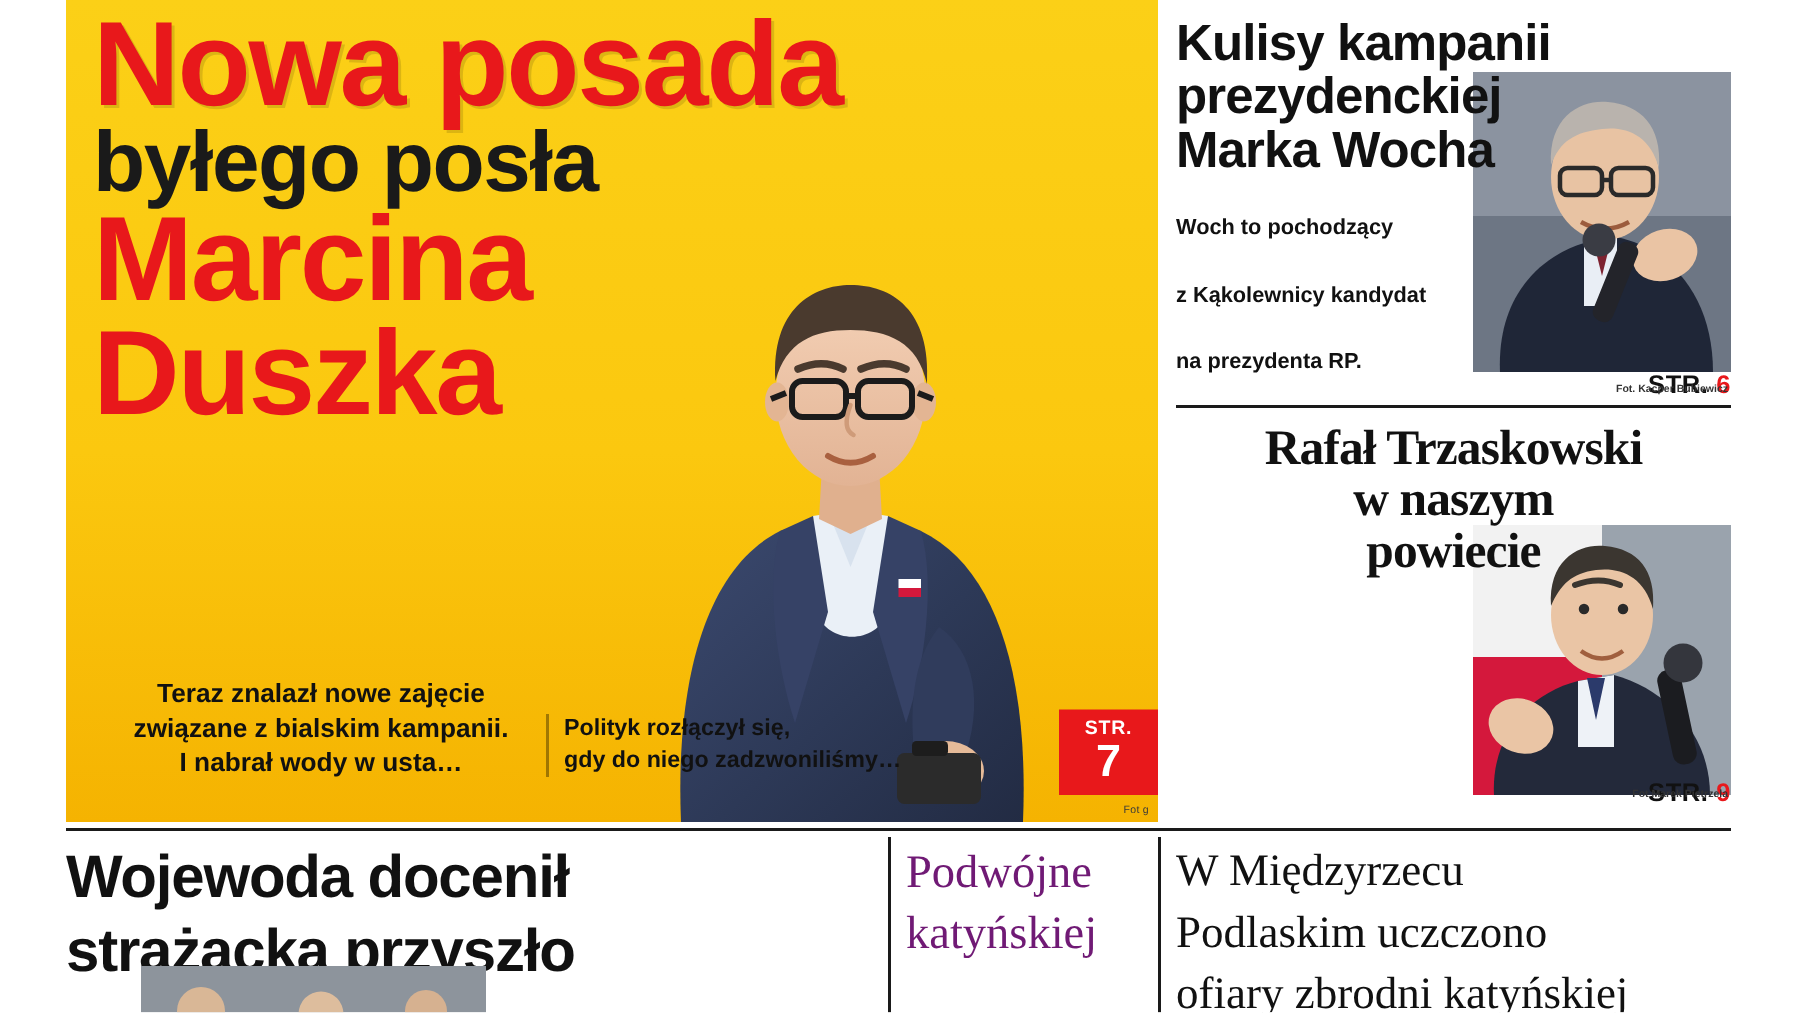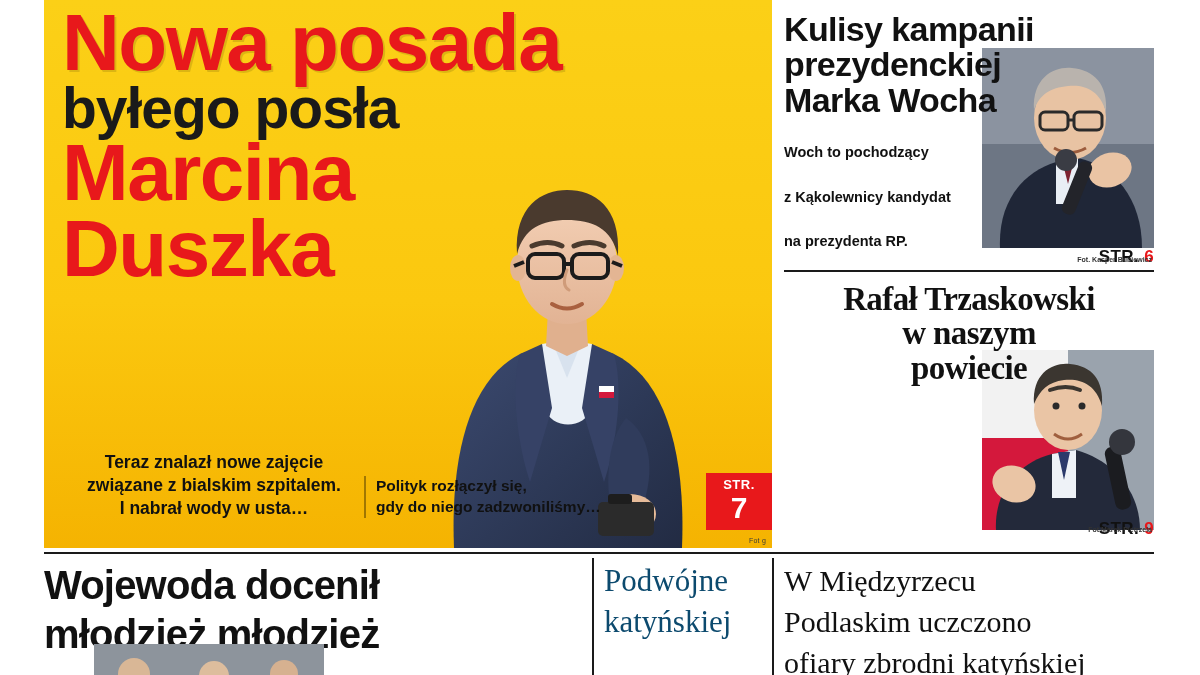--- a/index.html
+++ b/index.html
@@ -289,21 +289,21 @@
     letter-spacing: -0.8px;
     color: #111;
     margin: 6px 0 0 0;
     white-space: nowrap;
   }
   .b-head-2 {
     font-family: "Liberation Serif", serif;
     font-weight: 400;
     font-size: 31px;
     line-height: 1.12;
-    color: #0c4a6e;
+    color: #701a75;
     margin: 6px 0 0 0;
     white-space: nowrap;
   }
   .b-head-3 {
     font-family: "Liberation Serif", serif;
     font-weight: 400;
     font-size: 30px;
     line-height: 1.16;
     color: #111;
     margin: 6px 0 0 0;
@@ -380,21 +380,21 @@
 
     <div class="lead-headline">
       <div class="hl-line hl-1">Nowa posada</div>
       <div class="hl-line hl-2">byłego posła</div>
       <div class="hl-line hl-3">Marcina</div>
       <div class="hl-line hl-4">Duszka</div>
     </div>
 
     <div class="lead-deck">
       <div>Teraz znalazł nowe zajęcie</div>
-      <div>związane z bialskim szpitalem.</div>
+      <div>związane z bialskim kampanii.</div>
       <div>I nabrał wody w usta…</div>
     </div>
 
     <div class="lead-sub">
       <div>Polityk rozłączył się,</div>
       <div>gdy do niego zadzwoniliśmy…</div>
     </div>
 
     <div class="str-box str-lead">
       <span class="str-label">STR.</span>
@@ -496,21 +496,21 @@
   </div>
 
   <div class="rule-h rule-main"></div>
 
   <div class="bottom">
     <div class="b-rule-v v1"></div>
     <div class="b-rule-v v2"></div>
 
     <div class="b-col-1">
       <div class="b-head-1">Wojewoda docenił</div>
-      <div class="b-head-1">młodzież młodzież</div>
+      <div class="b-head-1">strażacką przyszło</div>
       <div class="b-photo-strip">
         <svg viewBox="0 0 230 40" preserveAspectRatio="none">
           <rect width="230" height="40" fill="#8d949c"></rect>
           <circle cx="40" cy="30" r="16" fill="#d9b796"></circle>
           <rect x="18" y="34" width="44" height="14" fill="#2e3547"></rect>
           <circle cx="120" cy="32" r="15" fill="#ddbd9d"></circle>
           <rect x="100" y="36" width="42" height="12" fill="#3a4152"></rect>
           <circle cx="190" cy="30" r="14" fill="#d6b190"></circle>
           <rect x="170" y="34" width="42" height="14" fill="#333a4b"></rect>
         </svg>

